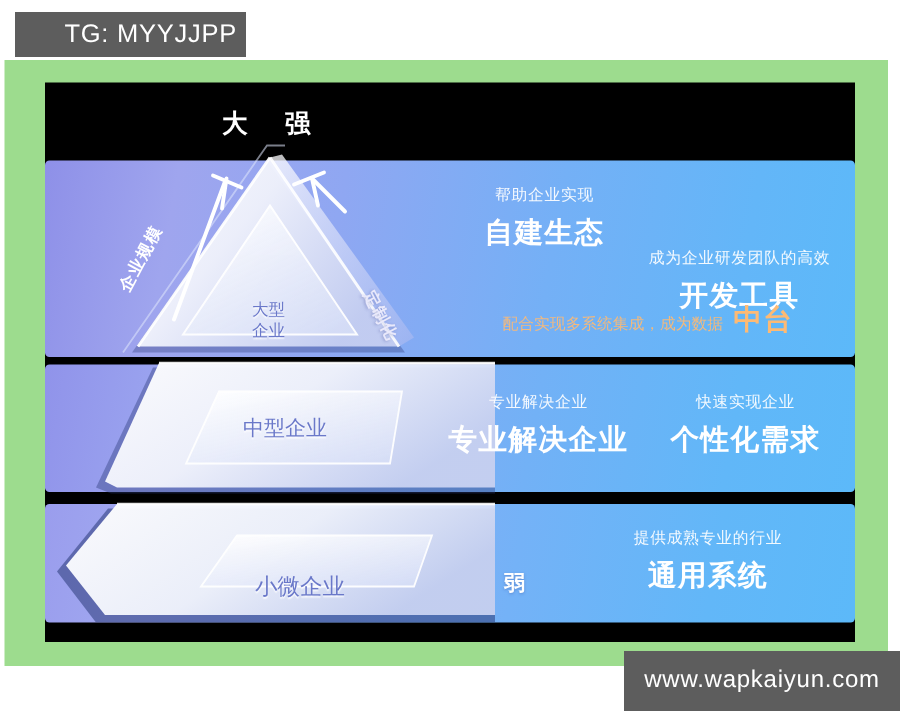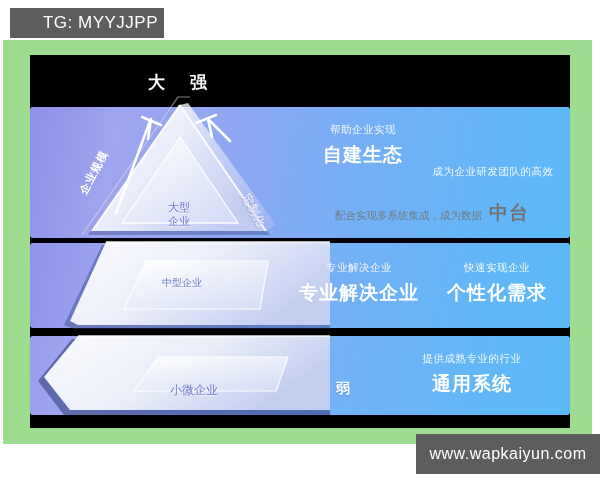--- a/index.html
+++ b/index.html
@@ -114,27 +114,27 @@
   #label-large {
     left: 138px;
     top: 146px;
     width: 60px;
     font-size: 11px;
   }
   #label-mid {
     left: 132px;
     top: 222px;
     width: 100px;
-    font-size: 10px;
+    font-size: 14px;
   }
   #label-small {
     left: 140px;
     top: 328px;
     width: 100px;
-    font-size: 12px;
+    font-size: 15px;
   }
 
   
   .cap-top {
     position: absolute;
     color: #ffffff;
     font-size: 17px;
     font-weight: bold;
   }
   #cap-da  { left: 118px; top: 16px; }
@@ -196,21 +196,21 @@
   }
 
   #copy-t1 { left: 268px; top: 68px; width: 130px; }
   #copy-t2 { left: 388px; top: 68px; width: 150px; margin-top: 42px; }
 
   #copy-t3 {
     position: absolute;
     left: 268px;
     top: 145px;
     width: 268px;
-    color: #737373;
+    color: #fdba74;
     display: flex;
     align-items: baseline;
     justify-content: center;
     gap: 7px;
   }
   #copy-t3 .sub  { font-size: 10.5px; opacity: 0.92; white-space: nowrap; }
   #copy-t3 .head { font-size: 19px; font-weight: bold; letter-spacing: 1px; white-space: nowrap; }
 
   #copy-m1 { left: 259px; top: 206px; width: 140px; }
   #copy-m2 { left: 392px; top: 206px; width: 150px; }
@@ -317,20 +317,21 @@
     <div class="tier-label" id="label-small">小微企业</div>
 
     <div id="cap-ruo">弱</div>
 
     <div class="copy" id="copy-t1">
       <div class="sub">帮助企业实现</div>
       <div class="head">自建生态</div>
     </div>
     <div class="copy" id="copy-t2">
       <div class="sub">成为企业研发团队的高效</div>
+      <div class="head">开发工具</div>
     </div>
     <div id="copy-t3">
       <div class="sub">配合实现多系统集成，成为数据</div>
       <div class="head">中台</div>
     </div>
 
     <div class="copy" id="copy-m1">
       <div class="sub">专业解决企业</div>
       <div class="head">专业解决企业</div>
     </div>

